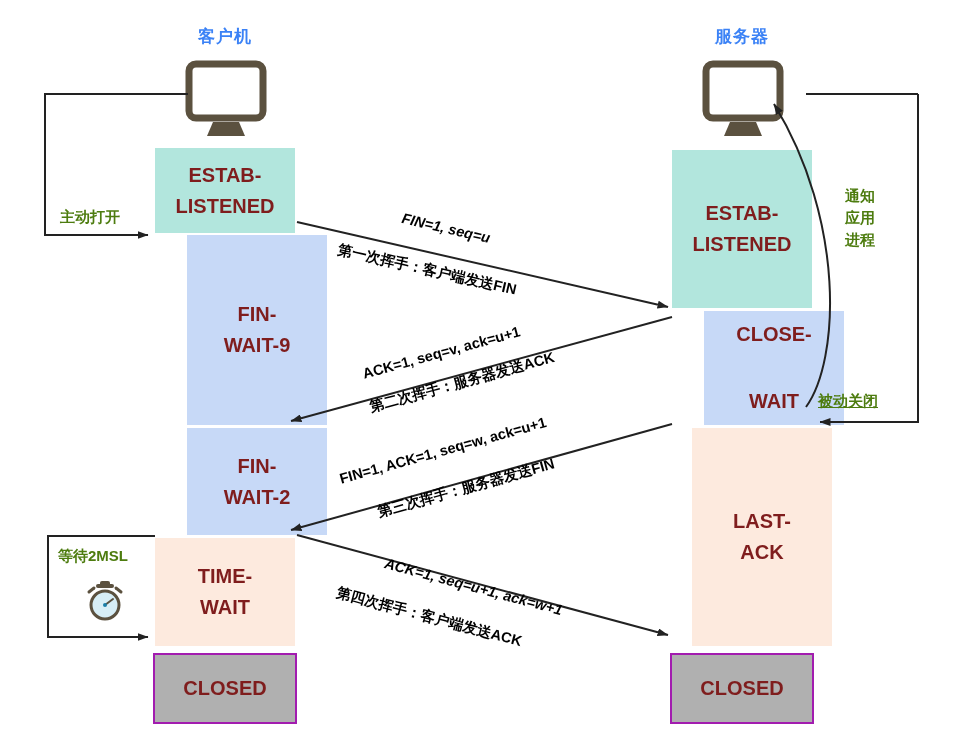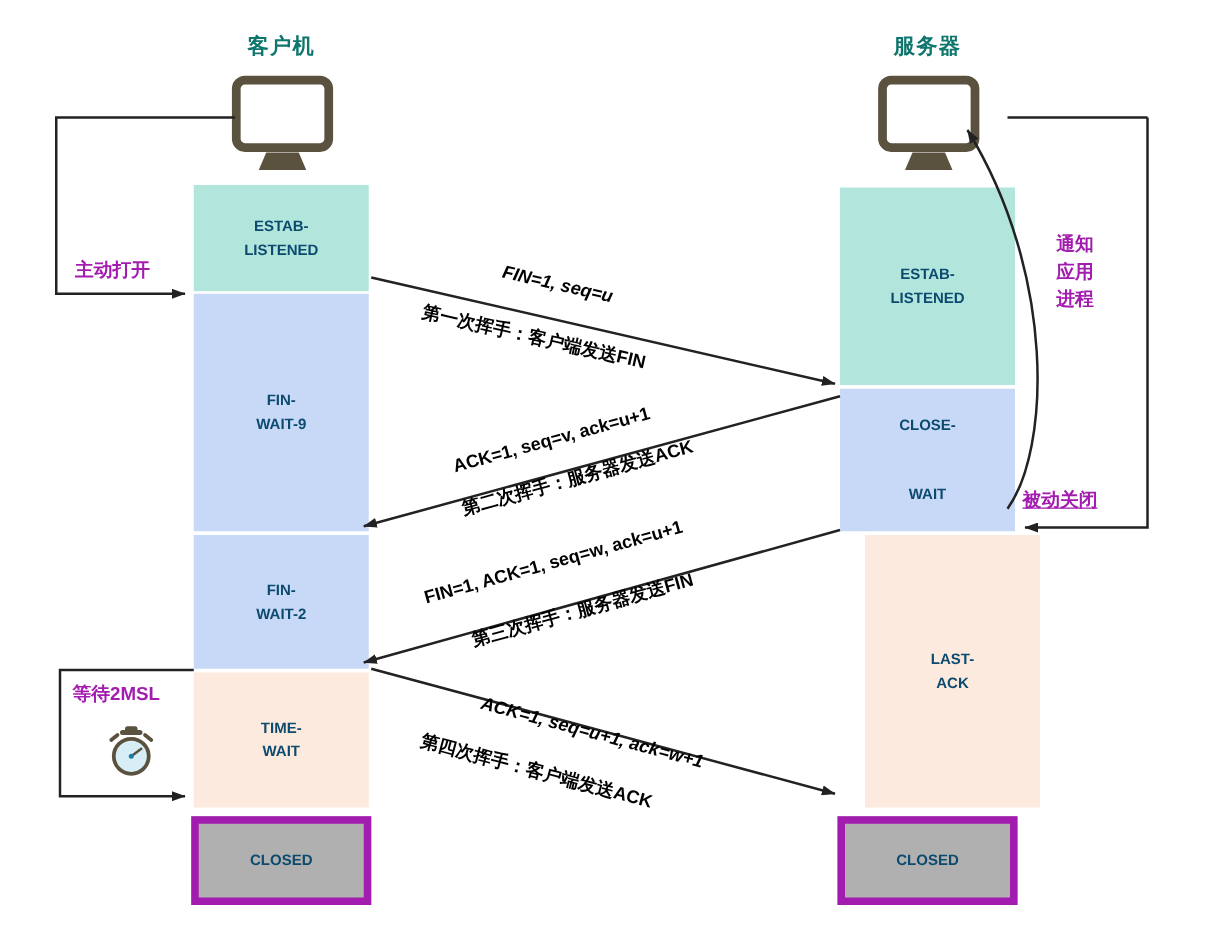--- a/index.html
+++ b/index.html
@@ -14,52 +14,52 @@
     position: relative;
     width: 966px;
     height: 745px;
     background: #ffffff;
     overflow: hidden;
   }
   .title {
     position: absolute;
     font-size: 17px;
     font-weight: bold;
-    color: #0f766e;
+    color: #3b82f6;
     text-align: center;
     white-space: nowrap;
     letter-spacing: 1px;
   }
   .monitor {
     position: absolute;
   }
   .state-box {
     position: absolute;
     display: flex;
     flex-direction: column;
     align-items: center;
     justify-content: center;
-    font-size: 12px;
-    font-weight: bold;
-    color: #0c4a6e;
+    font-size: 20px;
+    font-weight: bold;
+    color: #7f1d1d;
     line-height: 1.55;
     box-sizing: border-box;
     text-align: center;
   }
   .state-box span { display: block; white-space: nowrap; }
   .box-green  { background: #b2e6dd; }
-  .box-blue   { background: #c7d9f7; }
+  .box-blue   { background: #c7d9f7; margin-left: 32px; }
   .box-peach  { background: #fdeade; }
-  .box-gray   { background: #b0b0b0; border: 6px solid #a21caf; }
+  .box-gray   { background: #b0b0b0; border: 2px solid #a21caf; }
 
   .side-label {
     position: absolute;
     font-size: 15px;
     font-weight: bold;
-    color: #a21caf;
+    color: #4d7c0f;
     white-space: nowrap;
     line-height: 1.45;
   }
   .msg-label {
     position: absolute;
     font-size: 14.5px;
     font-weight: bold;
     color: #000000;
     white-space: nowrap;
     transform-origin: left center;

